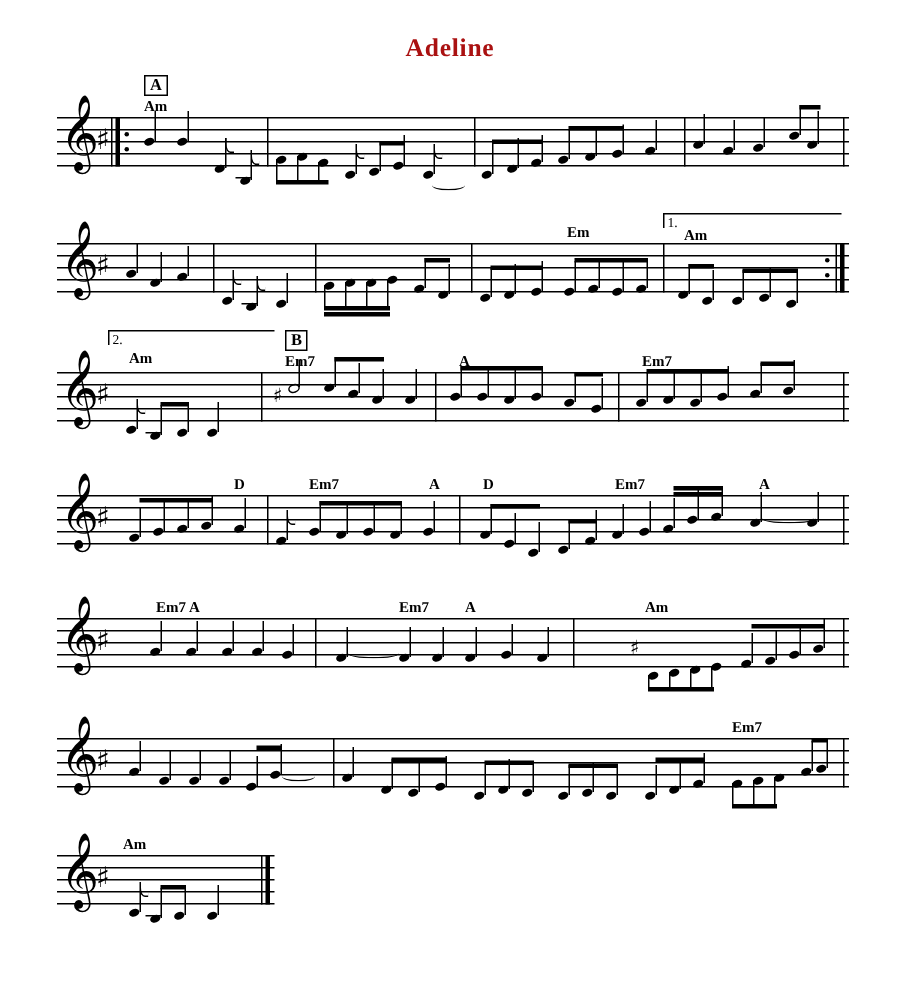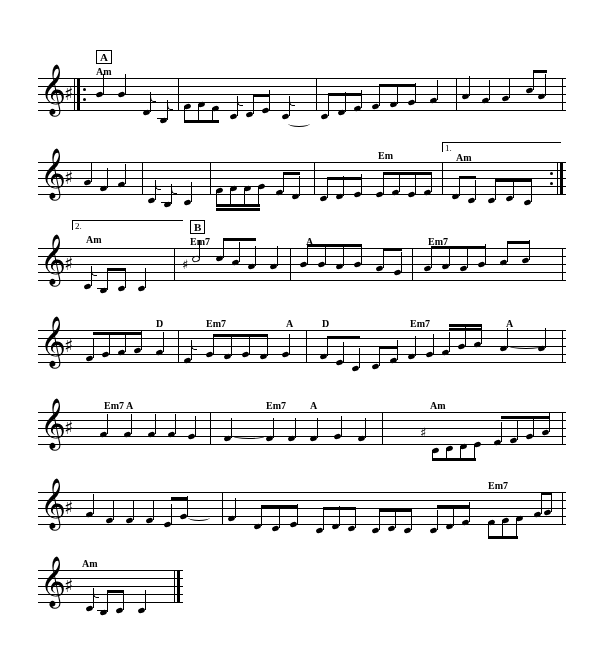--- a/index.html
+++ b/index.html
@@ -185,20 +185,21 @@
     height: 6px;
     border-bottom: 1.2px solid #000;
     border-radius: 0 0 50% 50%;
   }
 </style>
 </head>
 <body>
 
 <div id="sheet">
 
+  <div class="title">Adeline</div>
 
   <div class="system" style="top:78px;">
     <div class="staff">
       <div class="ln l0"></div>
         <div class="ln l1"></div>
         <div class="ln l2"></div>
         <div class="ln l3"></div>
         <div class="ln l4"></div>
     </div>
     <div class="clef">𝄞</div>

